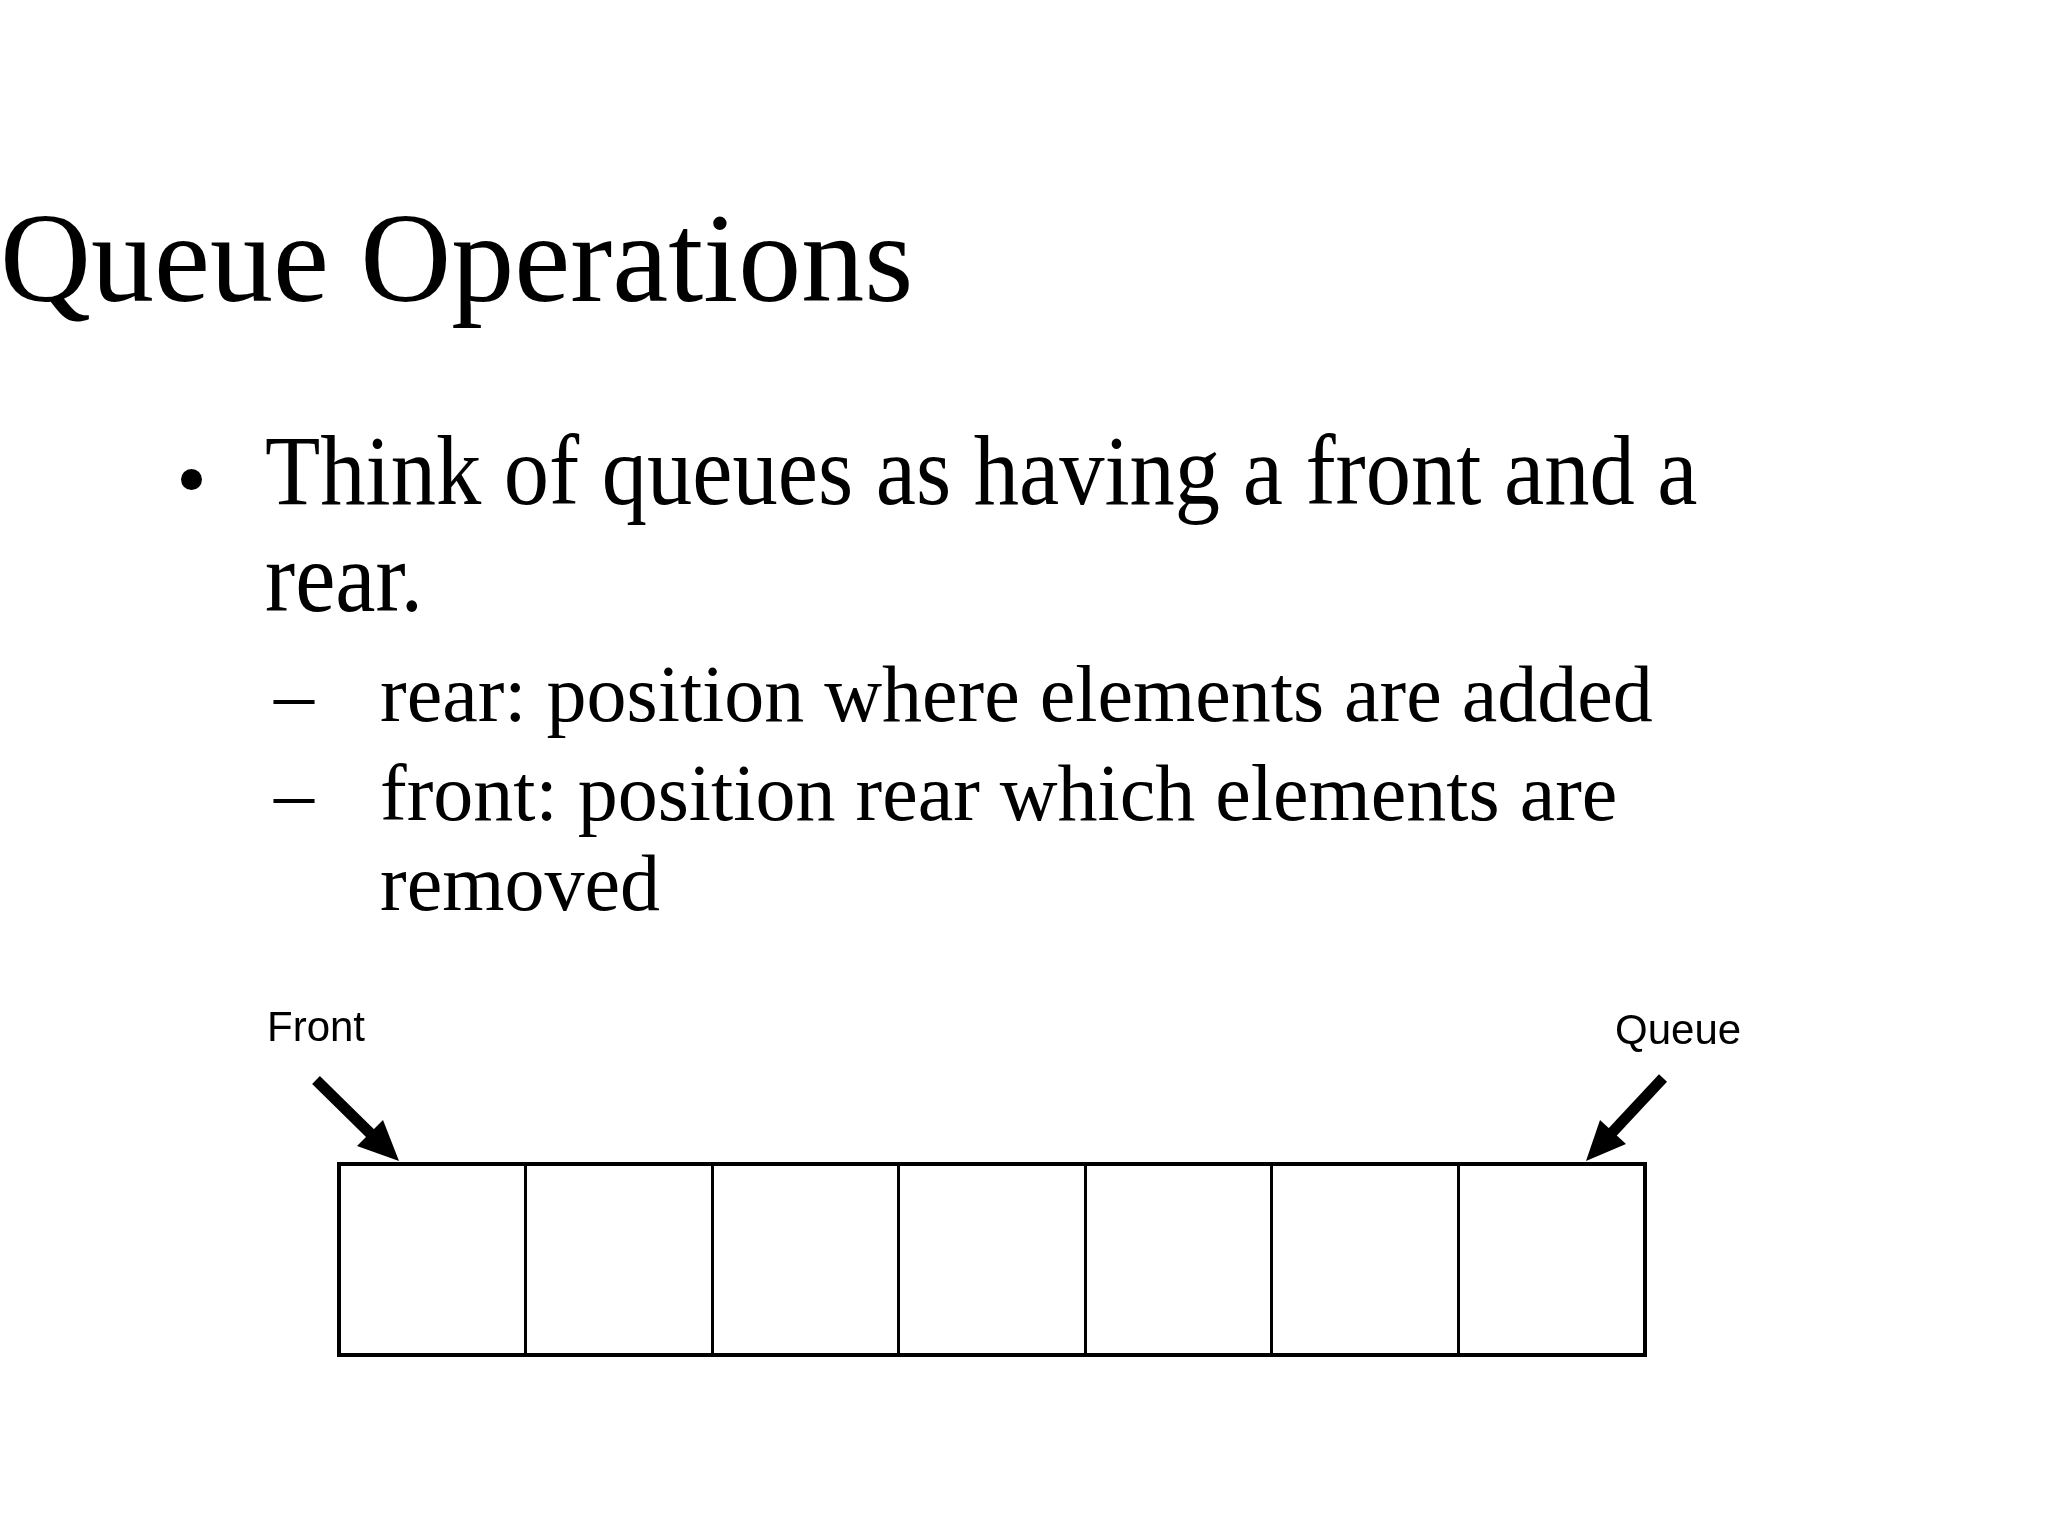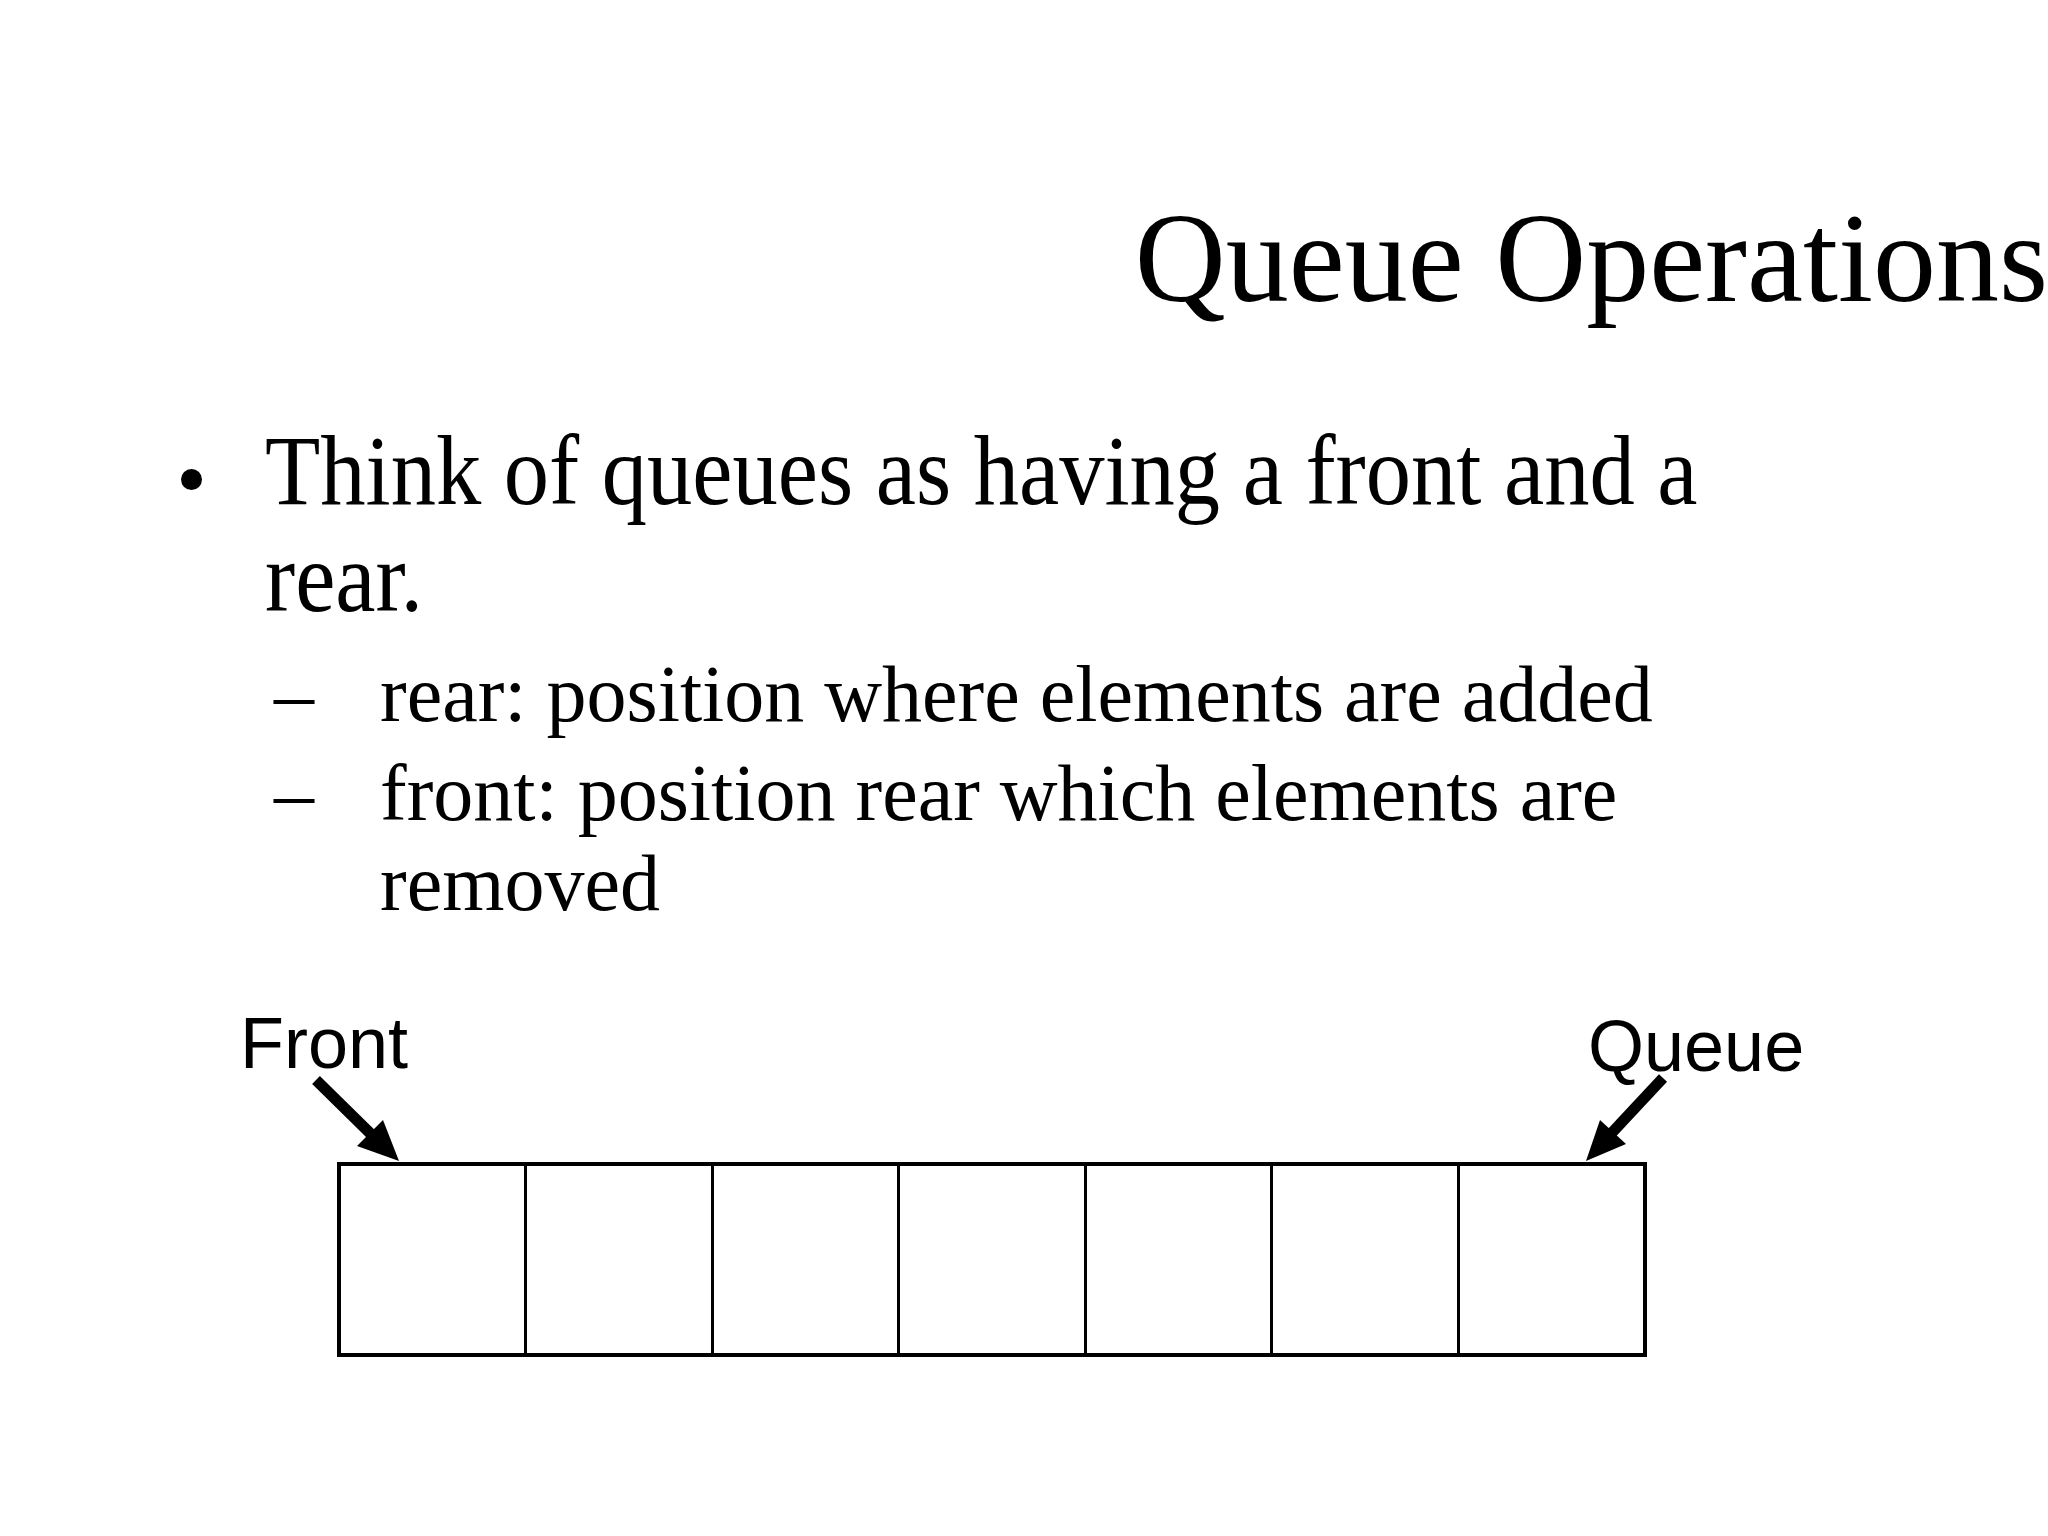--- a/index.html
+++ b/index.html
@@ -10,21 +10,21 @@
     background: #ffffff;
     color: #000000;
     font-family: "Liberation Serif", serif;
     overflow: hidden;
   }
   .title {
     position: absolute;
     top: 196px;
     left: 0;
     width: 100%;
-    text-align: right;
+    text-align: left;
     font-size: 126px;
     line-height: 1.0;
     font-weight: normal;
     margin: 0;
   }
   .bullet-dot {
     position: absolute;
     left: 181px;
     top: 469px;
     width: 21px;
@@ -50,22 +50,23 @@
     font-size: 80px;
     line-height: 90px;
   }
   .sub-bullet .marker { position: absolute; left: 0; top: 0; }
   .sub-bullet .sub-text { margin-left: 106px; white-space: pre-line; }
   .sub-bullet-1 { top: 649px; }
   .sub-bullet-2 { top: 748px; }
   .diagram-label {
     position: absolute;
     font-family: "Liberation Sans", sans-serif;
-    font-size: 72px;
+    font-size: 42px;
     line-height: 1.1;
+    margin-left: 27px;
   }
   .front-label { left: 240px; top: 1004px; }
   .rear-label  { left: 1588px; top: 1007px; }
   .arrow-layer {
     position: absolute;
     left: 0; top: 0;
     width: 2048px; height: 1536px;
     pointer-events: none;
   }
   .queue-row {

